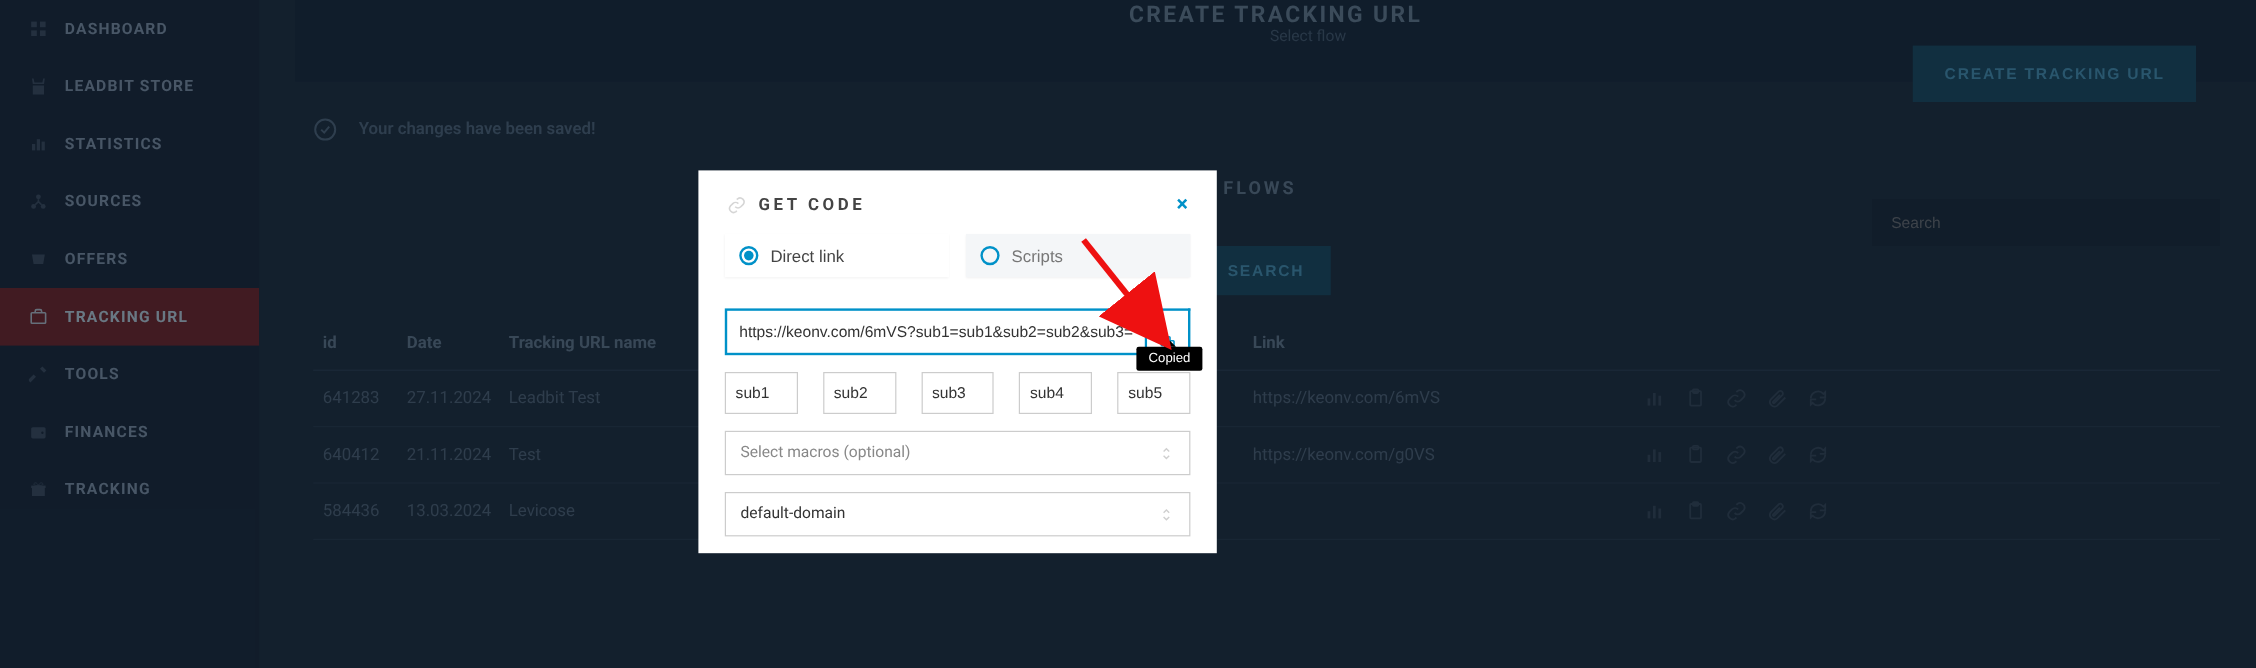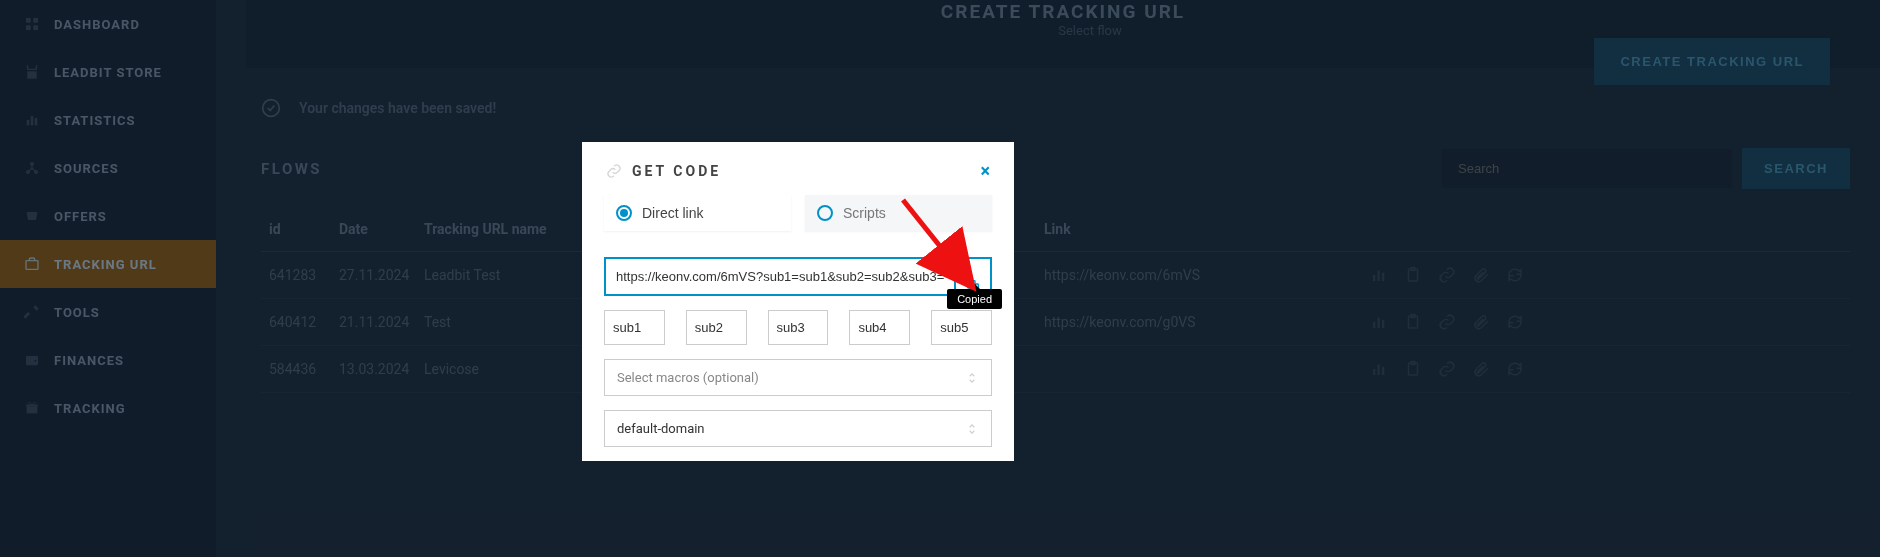--- a/index.html
+++ b/index.html
@@ -25,21 +25,21 @@
   display: flex;
   align-items: center;
   padding: 16px 24px;
   font-size: 13px;
   font-weight: 700;
   letter-spacing: 1px;
   color: #8fa0b3;
   cursor: pointer;
 }
 .sidebar-item.active {
-  background: #a16207;
+  background: #7f1d1d;
   color: #d8ecf5;
 }
 .sidebar-item .nav-icon {
   width: 16px;
   height: 16px;
   margin-right: 14px;
   opacity: 0.35;
 }
 .sidebar-item.active .nav-icon { opacity: 0.9; }
 
@@ -98,21 +98,22 @@
 .alert .check-icon {
   margin-right: 18px;
   width: 20px;
   height: 20px;
 }
 
 
 .flows-header {
   display: flex;
   align-items: center;
-  margin: 0 30px 18px 45px;
+  margin: 0 30px 18px 34px;
+  flex-direction: column;
 }
 .flows-title {
   color: #6c8093;
   font-size: 15px;
   font-weight: 700;
   letter-spacing: 2.5px;
 }
 .search-input {
   margin-left: auto;
   background: #16222f;

